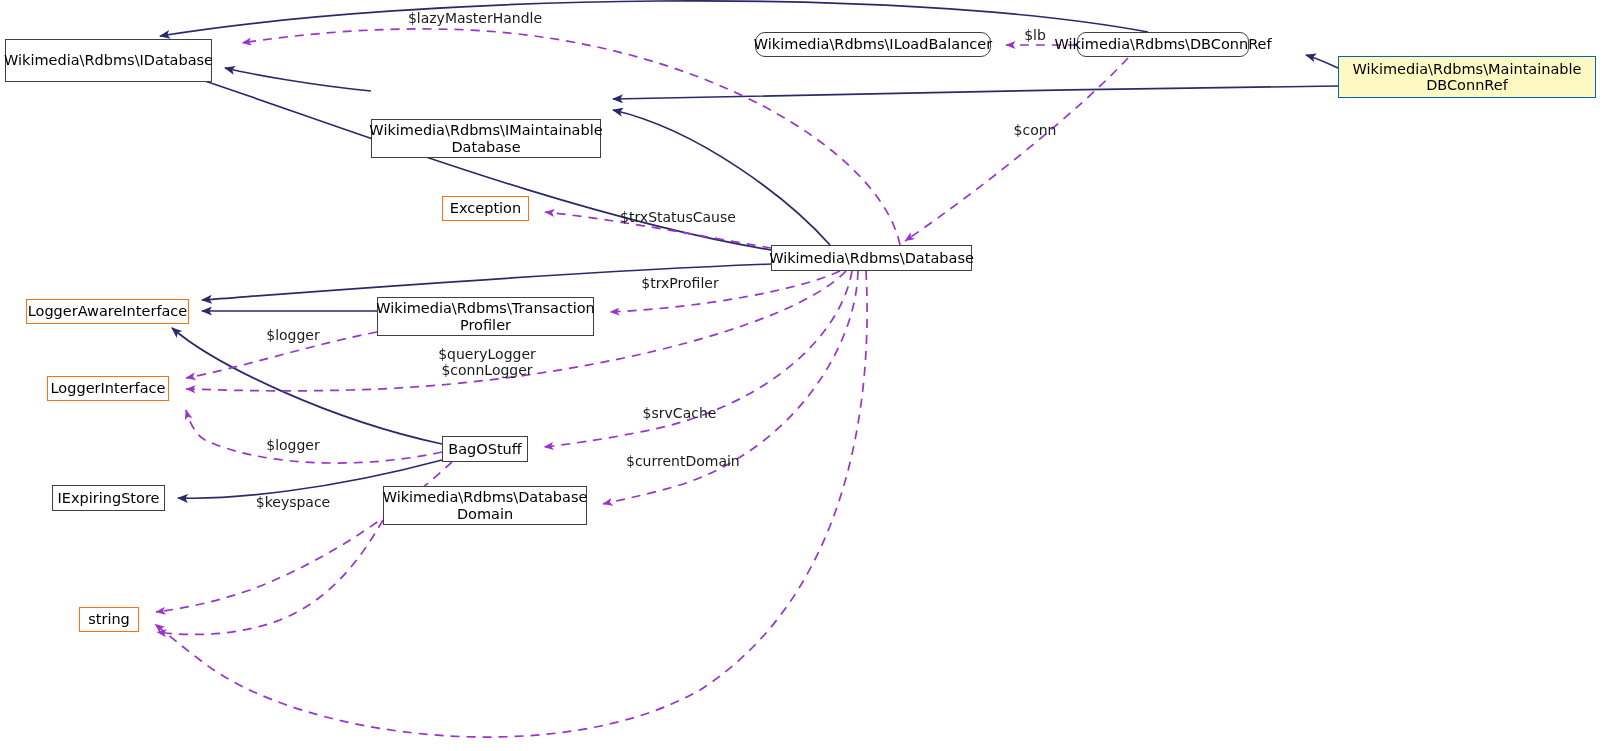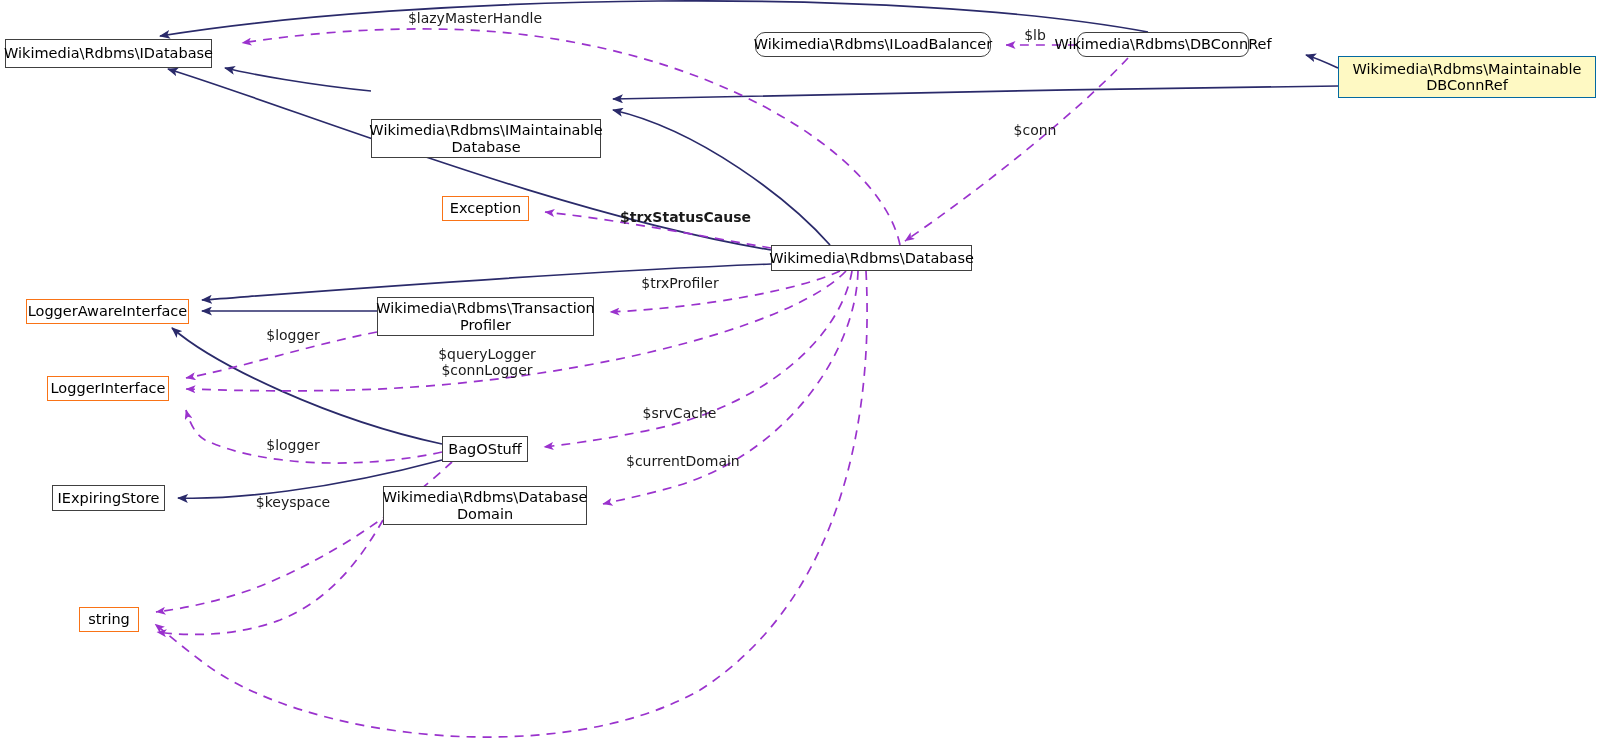--- a/index.html
+++ b/index.html
@@ -129,21 +129,21 @@
       <path d="M858,271 C856,350 790,450 680,485 C650,494 620,500 603,504"></path>
 
       <path d="M452,462 C400,510 330,560 250,590 C215,602 186,608 156,612"></path>
 
       <path d="M383,520 C360,560 330,600 280,620 C240,635 195,637 157,632"></path>
 
       <path d="M866,271 C874,420 840,600 700,690 C560,770 300,740 200,660 C180,645 165,632 155,624"></path>
     </g>
   </svg>
 
-  <div class="node" style="left:5px;top:39px;width:207px;height:29px;">Wikimedia\Rdbms\IDatabase</div>
+  <div class="node" style="left:5px;top:39px;width:207px;height:43px;">Wikimedia\Rdbms\IDatabase</div>
 
   <div class="node" style="left:755px;top:32px;width:236px;height:25px;border-radius:10px;">Wikimedia\Rdbms\ILoadBalancer</div>
 
   <div class="node" style="left:1077px;top:32px;width:172px;height:25px;border-radius:9px;">Wikimedia\Rdbms\DBConnRef</div>
 
   <div class="node highlight" style="left:1338px;top:56px;width:258px;height:42px;">Wikimedia\Rdbms\Maintainable
 DBConnRef</div>
 
   <div class="node" style="left:371px;top:81px;width:230px;height:39px;margin-top:38px;">Wikimedia\Rdbms\IMaintainable
 Database</div>
@@ -167,21 +167,21 @@
 Domain</div>
 
   <div class="node light" style="left:79px;top:607px;width:60px;height:25px;">string</div>
 
   <div class="edge-label" style="left:402px;top:10px;width:146px;">$lazyMasterHandle</div>
 
   <div class="edge-label" style="left:1015px;top:27px;width:40px;">$lb</div>
 
   <div class="edge-label" style="left:1009px;top:122px;width:52px;">$conn</div>
 
-  <div class="edge-label" style="left:620px;top:209px;width:116px;font-weight:bold;">$trxStatusCause</div>
+  <div class="edge-label" style="left:620px;top:209px;width:116px;">$trxStatusCause</div>
 
   <div class="edge-label" style="left:636px;top:275px;width:88px;">$trxProfiler</div>
 
   <div class="edge-label" style="left:262px;top:327px;width:62px;">$logger</div>
 
   <div class="edge-label" style="left:437px;top:346px;width:100px;">$queryLogger
 $connLogger</div>
 
   <div class="edge-label" style="left:642px;top:405px;width:75px;">$srvCache</div>
 

